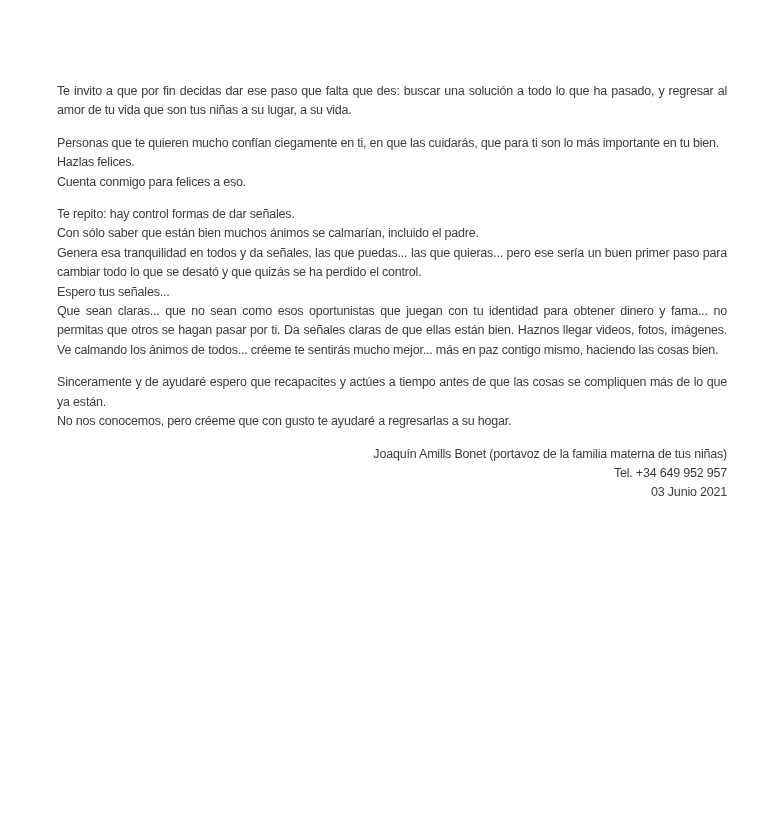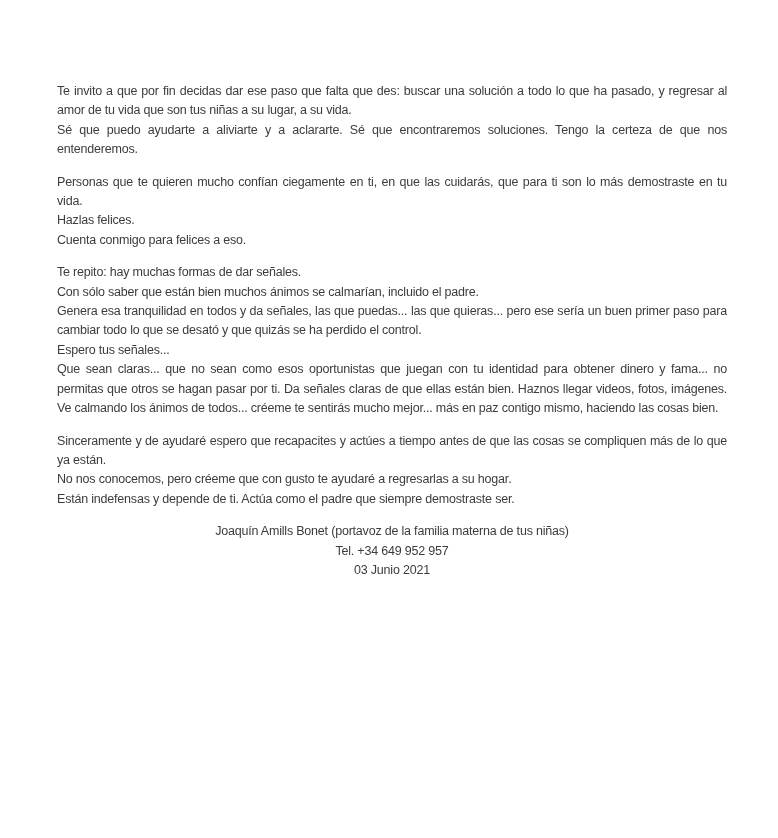--- a/index.html
+++ b/index.html
@@ -30,52 +30,50 @@
   .paragraph p {
     margin: 0;
     font-size: 12.5px;
     line-height: 19.4px;
     letter-spacing: -0.2px;
   }
   .line {
     text-align: justify;
   }
   .signature p {
-    text-align: center;
+    text-align: right;
   }
 </style>
 </head>
 <body>
 
 <div class="page">
   <div class="letter-body">
 
     <section class="paragraph">
       <p class="line">Te invito a que por fin decidas dar ese paso que falta que des: buscar una solución a todo lo que ha pasado, y regresar al amor de tu vida que son tus niñas a su lugar, a su vida.</p>
-      <p class="line">Sé que puedo ayudarte a aliviarte y a aclararte. Sé que encontraremos soluciones. Tengo la certeza de que nos entenderemos.</p>
     </section>
 
     <section class="paragraph">
-      <p class="line">Personas que te quieren mucho confían ciegamente en ti, en que las cuidarás, que para ti son lo más demostraste en tu vida.</p>
+      <p class="line">Personas que te quieren mucho confían ciegamente en ti, en que las cuidarás, que para ti son lo más importante en tu bien.</p>
       <p class="line">Hazlas felices.</p>
       <p class="line">Cuenta conmigo para felices a eso.</p>
     </section>
 
     <section class="paragraph">
-      <p class="line">Te repito: hay muchas formas de dar señales.</p>
+      <p class="line">Te repito: hay control formas de dar señales.</p>
       <p class="line">Con sólo saber que están bien muchos ánimos se calmarían, incluido el padre.</p>
       <p class="line">Genera esa tranquilidad en todos y da señales, las que puedas... las que quieras... pero ese sería un buen primer paso para cambiar todo lo que se desató y que quizás se ha perdido el control.</p>
       <p class="line">Espero tus señales...</p>
       <p class="line">Que sean claras... que no sean como esos oportunistas que juegan con tu identidad para obtener dinero y fama... no permitas que otros se hagan pasar por ti. Da señales claras de que ellas están bien. Haznos llegar videos, fotos, imágenes. Ve calmando los ánimos de todos... créeme te sentirás mucho mejor... más en paz contigo mismo, haciendo las cosas bien.</p>
     </section>
 
     <section class="paragraph">
       <p class="line">Sinceramente y de ayudaré espero que recapacites y actúes a tiempo antes de que las cosas se compliquen más de lo que ya están.</p>
       <p class="line">No nos conocemos, pero créeme que con gusto te ayudaré a regresarlas a su hogar.</p>
-      <p class="line">Están indefensas y depende de ti. Actúa como el padre que siempre demostraste ser.</p>
     </section>
 
     <section class="paragraph signature">
       <p>Joaquín Amills Bonet (portavoz de la familia materna de tus niñas)</p>
       <p>Tel. +34 649 952 957</p>
       <p>03 Junio 2021</p>
     </section>
 
   </div>
 </div>

